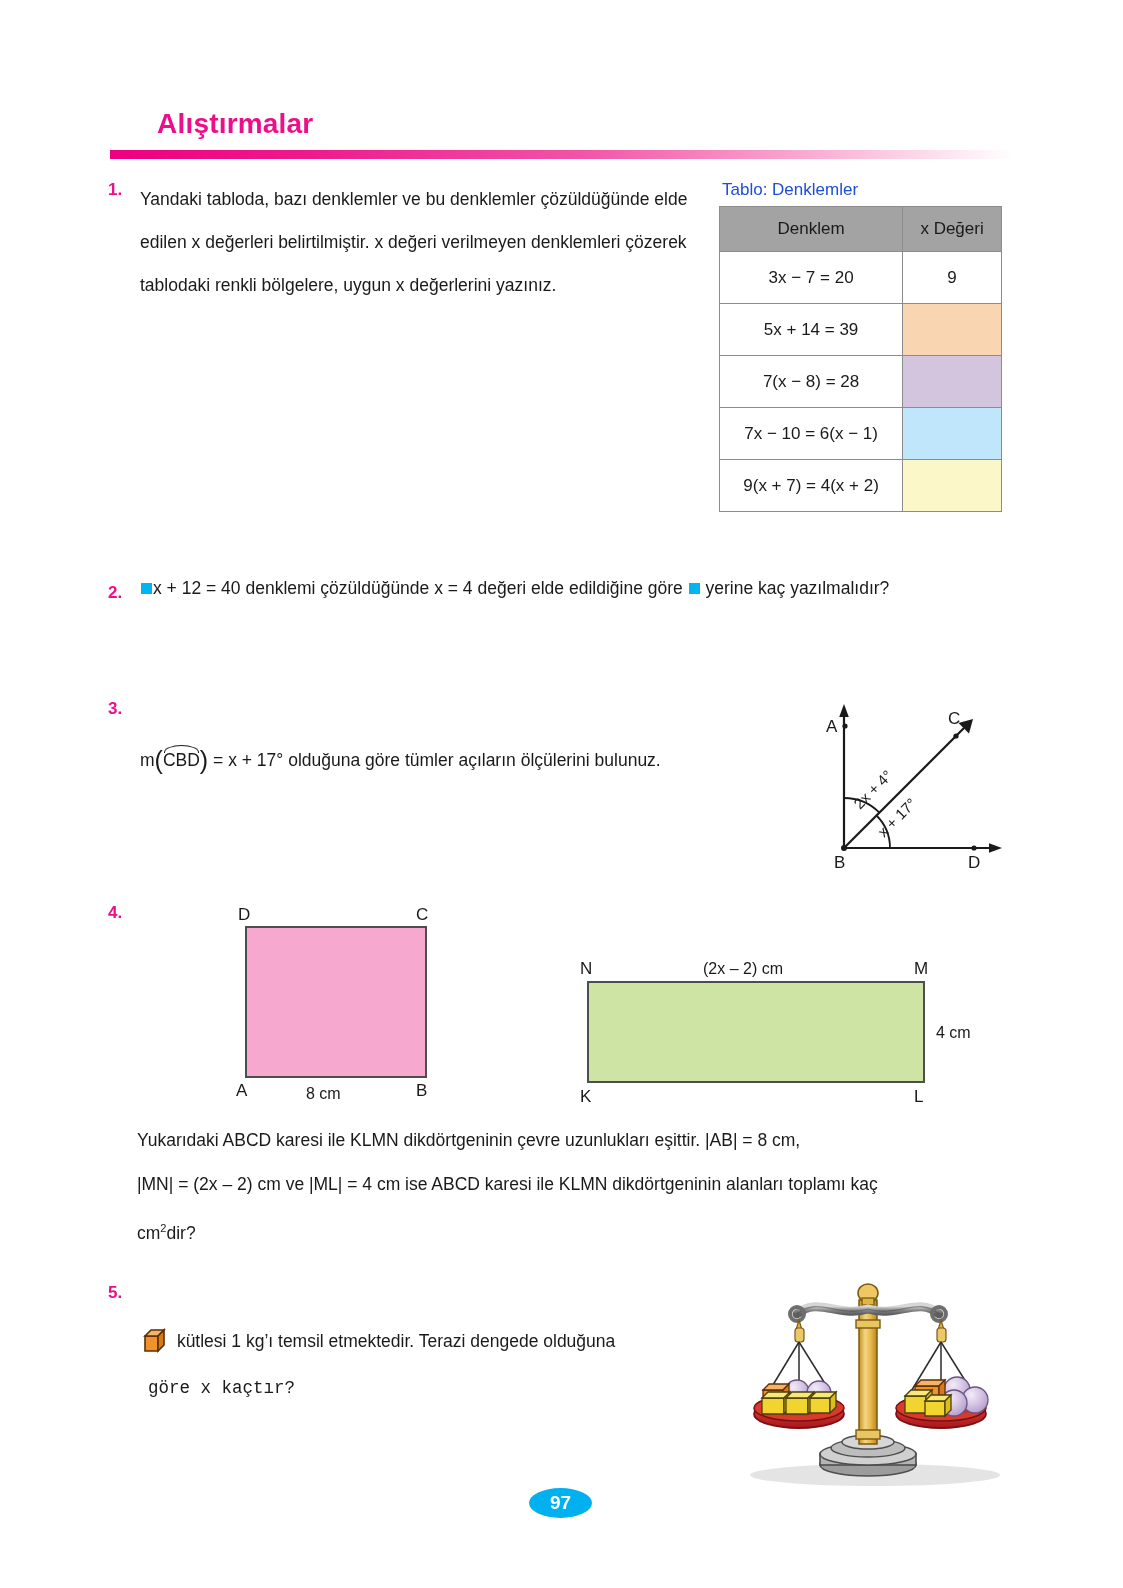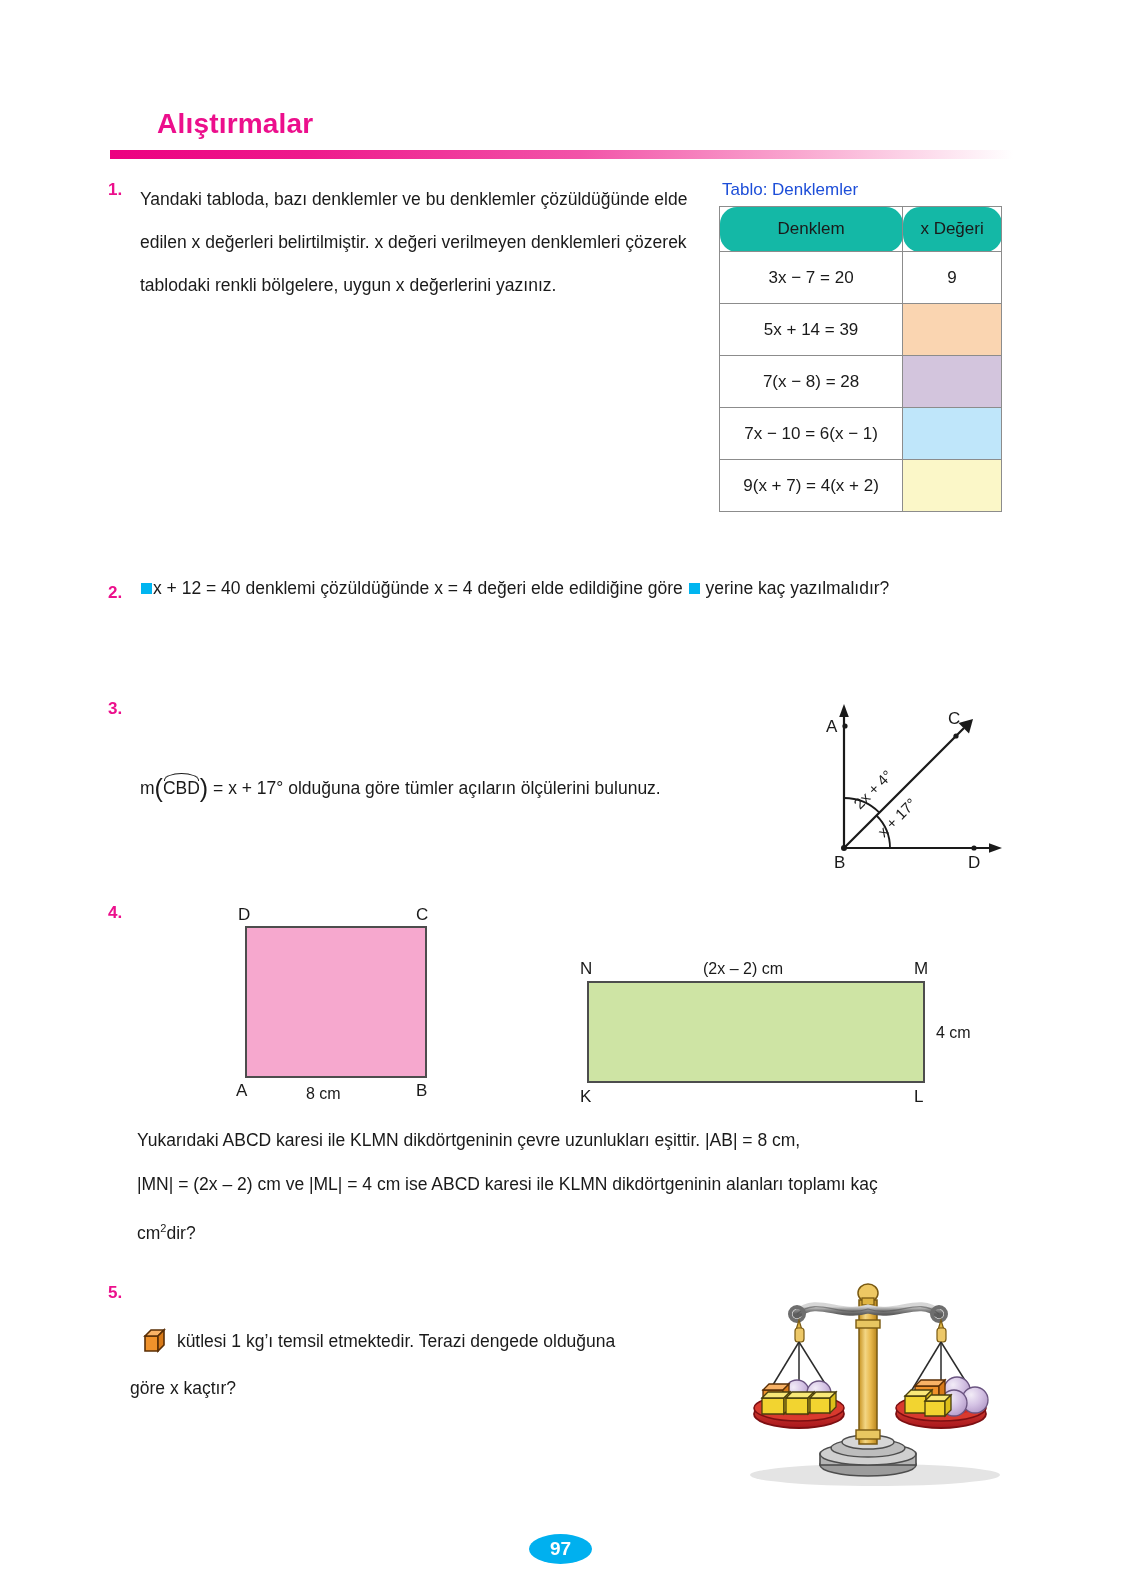--- a/index.html
+++ b/index.html
@@ -33,62 +33,62 @@
     position:absolute;left:722px;top:180px;font-size:17px;color:#1d4ed8;
   }
   .eq-table{
     position:absolute;left:719px;top:206px;width:283px;
     border-collapse:collapse;
   }
   .eq-table td,.eq-table th{
     border:1px solid #8c8c8c;height:51px;text-align:center;vertical-align:middle;
     font-size:17px;font-weight:normal;color:#1a1a1a;padding:0 4px;
   }
-  .eq-table th{background:#14b8a6;height:44px;border-radius:17px;}
+  .eq-table th{background:#a3a3a3;height:44px;}
   .col-eq{width:188px;}
   .col-val{width:95px;}
 
   
   #q2-text{left:140px;top:578px;width:880px;line-height:normal;}
   .sq{
     display:inline-block;width:11px;height:11px;background:#00b5f0;
     vertical-align:baseline;margin:0 1px;
   }
 
   
   #q3-l1{left:140px;top:694px;width:640px;line-height:normal;}
-  #q3-l2{left:140px;top:748px;width:640px;line-height:normal;margin-top:28px;}
+  #q3-l2{left:140px;top:748px;width:640px;line-height:normal;}
   .ovl{position:relative;display:inline-block;padding-top:2px;}
   .ovl::before{
     content:"";position:absolute;left:1px;right:1px;top:-3px;height:7px;
     border:1.4px solid #1a1a1a;border-bottom:none;
     border-radius:55% 55% 0 0 / 100% 100% 0 0;
   }
   .paren{font-size:25px;line-height:0;vertical-align:-3px;font-weight:300;}
 
   
   #q4-para{left:137px;top:1118px;width:877px;line-height:44px;text-align:justify;}
   #q4-para .lastline{text-align:left;}
   .sup{font-size:11px;vertical-align:super;}
 
   
   #q5-l1{left:140px;top:1278px;width:600px;line-height:normal;}
   #q5-l2{left:140px;top:1328px;width:600px;line-height:normal;}
-  #q5-l3{left:130px;top:1378px;width:600px;line-height:normal;}
+  #q5-l3{left:148px;top:1378px;width:600px;line-height:normal;font-family:Liberation Mono, monospace;}
 
   
   .cube{display:inline-block;width:26px;height:26px;vertical-align:-7px;margin:0 3px;}
   .ball{display:inline-block;width:22px;height:22px;vertical-align:-5px;margin:0 3px;}
 
   
   .pagenum{
     position:absolute;left:529px;top:1488px;width:63px;height:30px;
     background:#00b0ef;border-radius:50%;
     color:#ffffff;font-size:19px;font-weight:bold;
-    display:flex;align-items:center;justify-content:center;margin-top:46px;
+    display:flex;align-items:center;justify-content:center;
   }
 
   svg{display:block;overflow:visible;}
   .fig{position:absolute;}
 </style>
 </head>
 <body>
 
 <div class="page">
 

